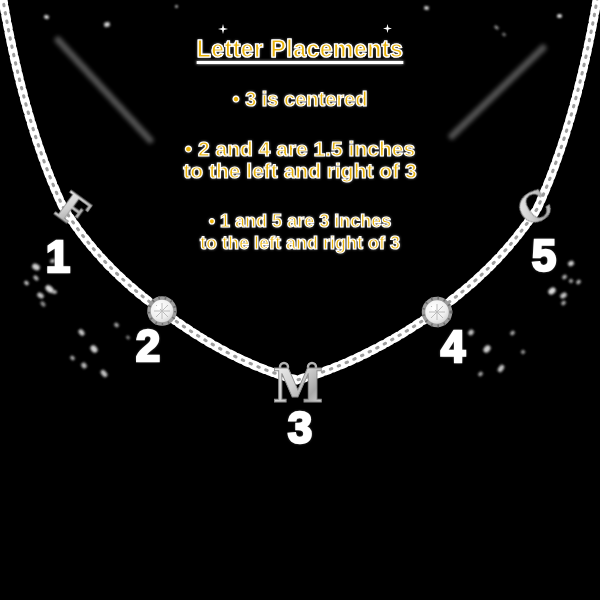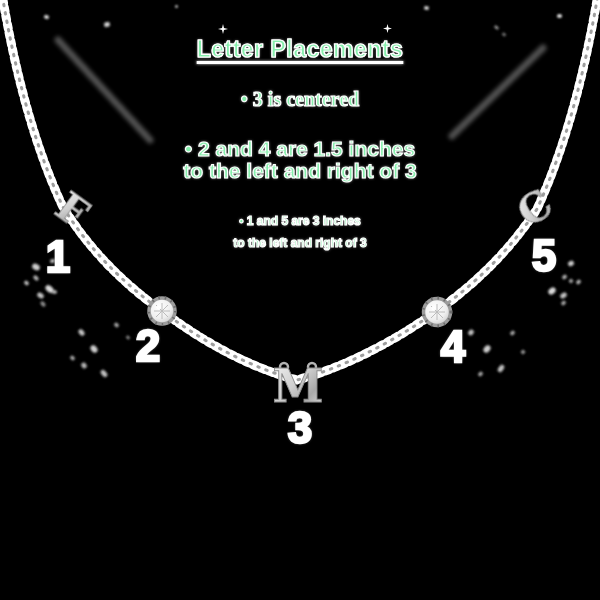--- a/index.html
+++ b/index.html
@@ -3,34 +3,34 @@
 <meta charset="utf-8">
 <style>
   html,body{margin:0;padding:0;background:#000;}
   .stage{
     position:relative;width:600px;height:600px;background:#000;
     overflow:hidden;font-family:"Liberation Sans",sans-serif;
   }
   svg{position:absolute;left:0;top:0;}
   
   .ann{
-    color:#86efac;font-weight:bold;
+    color:#eab308;font-weight:bold;
     -webkit-text-stroke:1.2px #fff;
     text-shadow:0 0 3px rgba(255,255,255,.85);
     filter:blur(.3px);
   }
   .instructions{position:absolute;left:0;top:0;width:100%;text-align:center;}
   .title{
     position:absolute;left:0;top:36px;width:100%;
     font-size:23px;letter-spacing:.5px;
     text-decoration:underline;text-decoration-thickness:3px;text-underline-offset:4px;
   }
-  .b1{position:absolute;left:0;top:88px;width:100%;font-size:20px;font-family:Liberation Serif, serif;}
+  .b1{position:absolute;left:0;top:88px;width:100%;font-size:20px;}
   .b2{position:absolute;left:0;top:138px;width:100%;font-size:21px;line-height:22px;}
-  .b3{position:absolute;left:0;top:210px;width:100%;font-size:12px;line-height:22px;}
+  .b3{position:absolute;left:0;top:210px;width:100%;font-size:18px;line-height:22px;}
   .num{
     position:absolute;transform:translate(-50%,-50%);
     font-size:44px;font-weight:bold;color:#fff;
     -webkit-text-stroke:2.5px #fff;
     text-shadow:0 0 3px rgba(255,255,255,.9);
     filter:blur(.35px);
   }
   .sparkle{position:absolute;background:#f2f2f2;border-radius:45%;filter:blur(1px);}
   .star{
     position:absolute;background:#fff;filter:blur(.4px);

